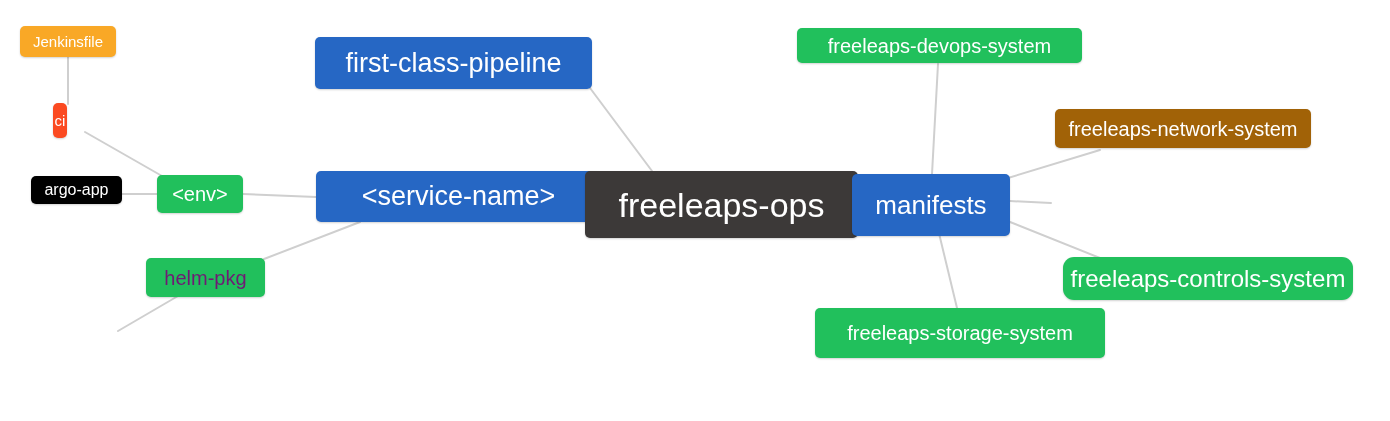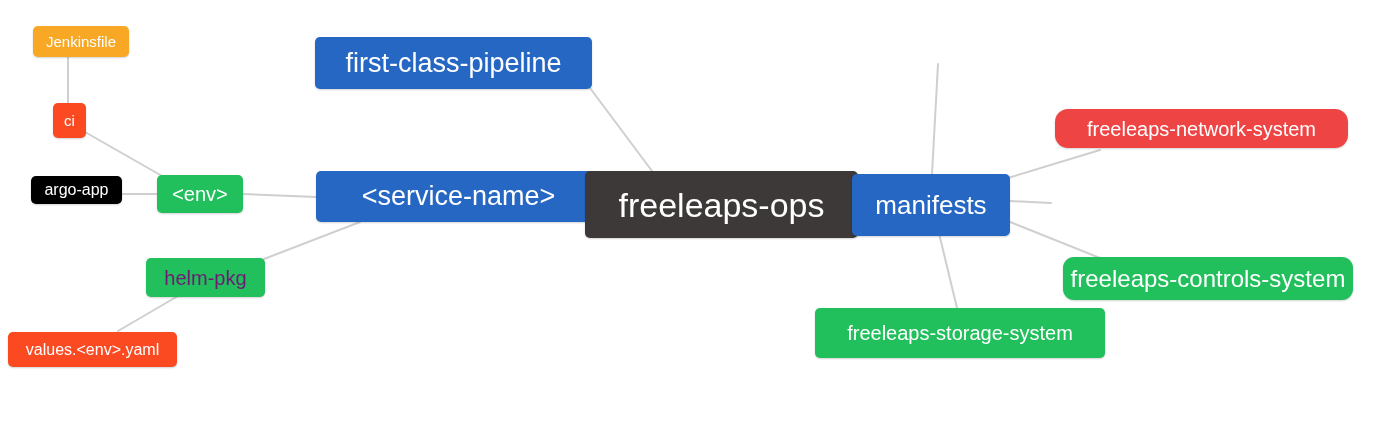--- a/index.html
+++ b/index.html
@@ -52,26 +52,26 @@
       <line x1="567" y1="201" x2="585" y2="201" stroke="#CFCFCF" stroke-width="2" stroke-linecap="round"></line>
       <line x1="590" y1="88" x2="652" y2="171" stroke="#CFCFCF" stroke-width="2" stroke-linecap="round"></line>
       <line x1="846" y1="201" x2="854" y2="201" stroke="#CFCFCF" stroke-width="2" stroke-linecap="round"></line>
       <line x1="932" y1="174" x2="938" y2="64" stroke="#CFCFCF" stroke-width="2" stroke-linecap="round"></line>
       <line x1="1008" y1="178" x2="1100" y2="150" stroke="#CFCFCF" stroke-width="2" stroke-linecap="round"></line>
       <line x1="1010" y1="201" x2="1051" y2="203" stroke="#CFCFCF" stroke-width="2" stroke-linecap="round"></line>
       <line x1="1010" y1="222" x2="1100" y2="258" stroke="#CFCFCF" stroke-width="2" stroke-linecap="round"></line>
       <line x1="937" y1="225" x2="957" y2="308" stroke="#CFCFCF" stroke-width="2" stroke-linecap="round"></line>
     </svg>
 
-<div class="node" style="left: 20px; top: 26px; width: 96px; height: 31px; font-size: 15px; background: rgb(249, 168, 38); color: rgb(255, 255, 255); margin-left: 13px;">Jenkinsfile</div>
-    <div class="node" style="left: 53px; top: 103px; width: 33px; height: 35px; font-size: 15px; background: rgb(251, 74, 33); color: rgb(255, 255, 255);">ci</div>
+<div class="node" style="left: 20px; top: 26px; width: 96px; height: 31px; font-size: 15px; background: rgb(249, 168, 38); color: rgb(255, 255, 255);">Jenkinsfile</div>
+    <div class="node" style="left: 53px; top: 103px; width: 14px; height: 35px; font-size: 15px; background: rgb(251, 74, 33); color: rgb(255, 255, 255);">ci</div>
     <div class="node" style="left: 31px; top: 176px; width: 91px; height: 28px; font-size: 16px; background: #000000; color: rgb(255, 255, 255);">argo-app</div>
     <div class="node" style="left: 157px; top: 175px; width: 86px; height: 38px; font-size: 20px; background: rgb(33, 192, 92); color: rgb(255, 255, 255);">&lt;env&gt;</div>
     <div class="node" style="left: 146px; top: 258px; width: 119px; height: 39px; font-size: 20px; background: rgb(33, 192, 92); color: #701a75;">helm-pkg</div>
-    <div class="node" style="left: 8px; top: 332px; width: 169px; height: 35px; font-size: 16px; background: rgb(251, 74, 33); color: rgb(255, 255, 255);">values.&lt;env&gt;.yaml</div>
     <div class="node" style="left: 315px; top: 37px; width: 277px; height: 52px; font-size: 27px; background: rgb(38, 103, 196); color: rgb(255, 255, 255);">first-class-pipeline</div>
     <div class="node" style="left: 316px; top: 171px; width: 285px; height: 51px; font-size: 27px; background: rgb(38, 103, 196); color: rgb(255, 255, 255);">&lt;service-name&gt;</div>
     <div class="node" style="left: 585px; top: 171px; width: 273px; height: 67px; font-size: 34px; background: rgb(60, 57, 56); color: rgb(255, 255, 255);">freeleaps-ops</div>
     <div class="node" style="left: 852px; top: 174px; width: 158px; height: 62px; font-size: 26px; background: rgb(38, 103, 196); color: rgb(255, 255, 255);">manifests</div>
-    <div class="node" style="left: 1055px; top: 109px; width: 293px; height: 39px; font-size: 20px; background: #ef4444; color: rgb(255, 255, 255); border-radius: 13px;">freeleaps-network-system</div>
+    <div class="node" style="left: 797px; top: 28px; width: 285px; height: 35px; font-size: 20px; background: rgb(33, 192, 92); color: rgb(255, 255, 255);">freeleaps-devops-system</div>
+    <div class="node" style="left: 1055px; top: 109px; width: 256px; height: 39px; font-size: 20px; background: #a16207; color: rgb(255, 255, 255);">freeleaps-network-system</div>
     <div class="node" style="left: 1063px; top: 257px; width: 290px; height: 43px; font-size: 24px; background: rgb(33, 192, 92); color: rgb(255, 255, 255); border-radius: 11px;">freeleaps-controls-system</div>
     <div class="node" style="left: 815px; top: 308px; width: 290px; height: 50px; font-size: 20px; background: rgb(33, 192, 92); color: rgb(255, 255, 255);">freeleaps-storage-system</div>
   </div>
 
 </body></html>

